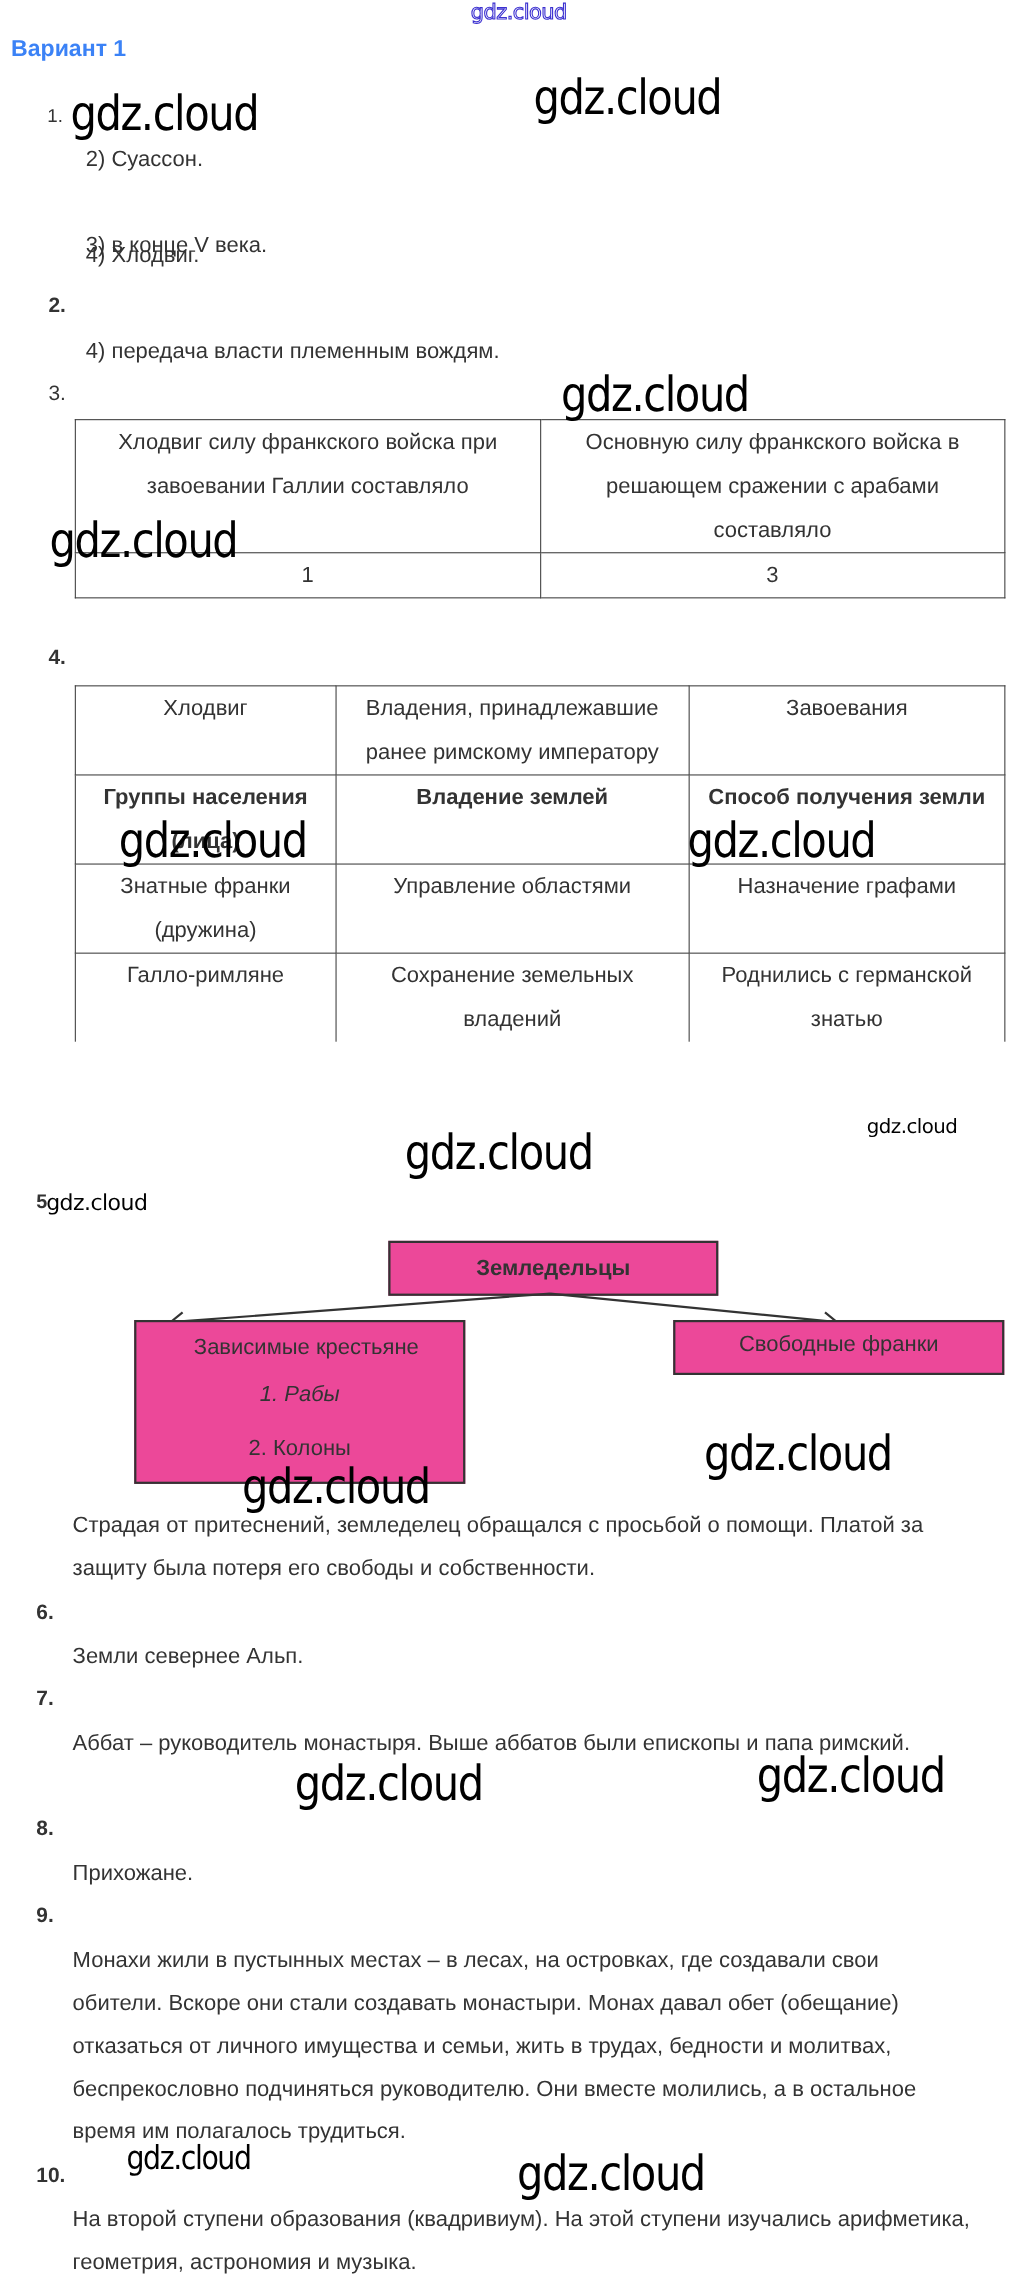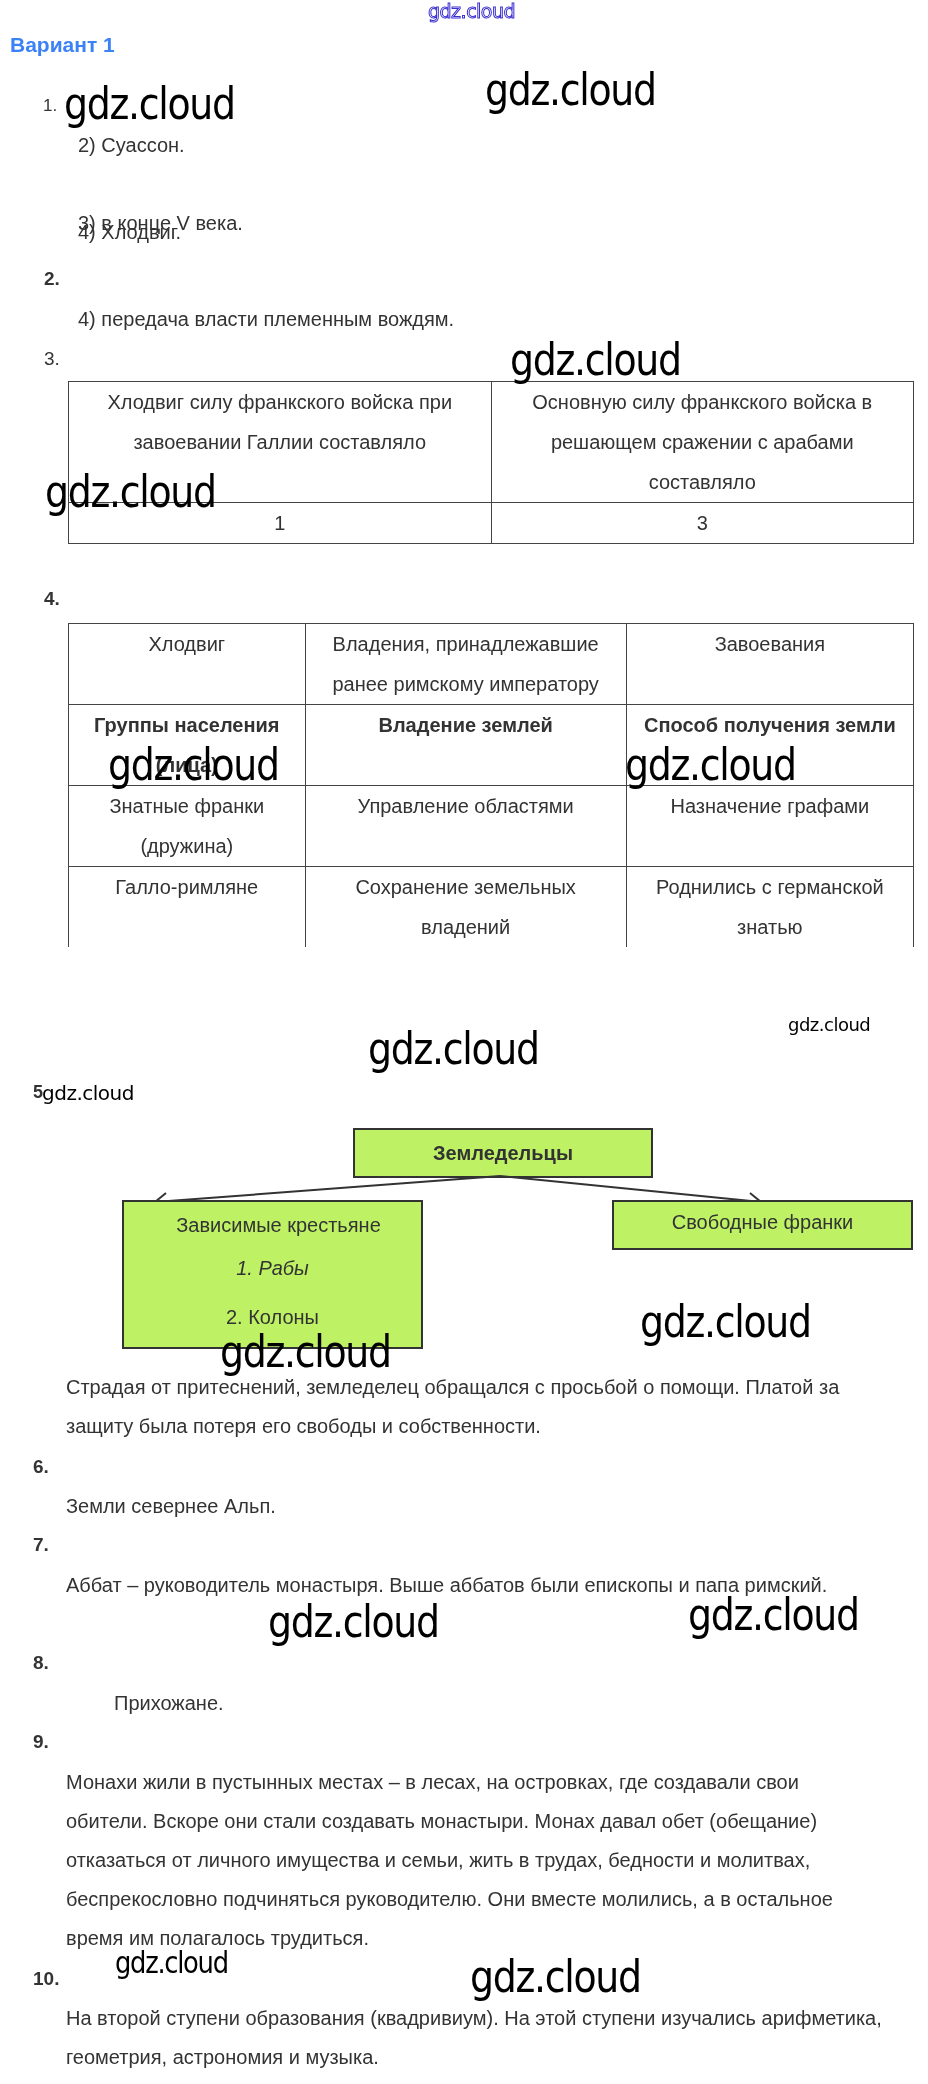--- a/index.html
+++ b/index.html
@@ -28,21 +28,21 @@
   table.t { border-collapse: collapse; position: absolute; }
   table.t td {
     border: 1.5px solid #444; text-align: center; vertical-align: top;
     font-size: 20px; color: #333; line-height: 40px; padding: 0 4px;
   }
   .t3 { left: 68px; top: 381px; width: 846px; }
   .t4 { left: 68px; top: 623px; width: 846px; }
   .t4 td.h { font-weight: bold; }
 
   .box {
-    position: absolute; border: 2px solid #333; background: #bef264;
+    position: absolute; border: 2px solid #333; background: #ec4899;
     text-align: center; font-size: 20px; color: #333;
   }
 </style>
 </head>
 <body>
 
 <div class="abs top-mark">gdz.cloud</div>
 <div class="abs title">Вариант 1</div>
 
 <div class="abs qnum" style="left:43px;top:96px;font-weight:normal;font-size:17px;">1.</div>
@@ -111,21 +111,21 @@
 <div class="box" style="left:612px;top:1200px;width:297px;height:46px;line-height:40px;text-align:center;">Свободные франки</div>
 <div class="abs para" style="left:66px;top:1368px;width:800px;">Страдая от притеснений, земледелец обращался с просьбой о помощи. Платой за защиту была потеря его свободы и собственности.</div>
 
 <div class="abs qnum" style="left:33px;top:1456px;">6.</div>
 <div class="abs para" style="left:66px;top:1487px;">Земли севернее Альп.</div>
 
 <div class="abs qnum" style="left:33px;top:1534px;">7.</div>
 <div class="abs para" style="left:66px;top:1566px;width:800px;">Аббат – руководитель монастыря. Выше аббатов были епископы и папа римский.</div>
 
 <div class="abs qnum" style="left:33px;top:1652px;">8.</div>
-<div class="abs para" style="left:66px;top:1684px;margin-left:48px;">Прихожане.</div>
+<div class="abs para" style="left:66px;top:1684px;">Прихожане.</div>
 
 <div class="abs qnum" style="left:33px;top:1731px;">9.</div>
 <div class="abs para" style="left:66px;top:1763px;width:810px;">Монахи жили в пустынных местах – в лесах, на островках, где создавали свои обители. Вскоре они стали создавать монастыри. Монах давал обет (обещание) отказаться от личного имущества и семьи, жить в трудах, бедности и молитвах, беспрекословно подчиняться руководителю. Они вместе молились, а в остальное время им полагалось трудиться.</div>
 
 <div class="abs qnum" style="left:33px;top:1968px;">10.</div>
 <div class="abs para" style="left:66px;top:1999px;width:830px;">На второй ступени образования (квадривиум). На этой ступени изучались арифметика, геометрия, астрономия и музыка.</div>
 
 <div class="abs wm wm-big" style="left:64px;top:82px;">gdz.cloud</div>
 <div class="abs wm wm-big" style="left:485px;top:68px;">gdz.cloud</div>
 <div class="abs wm wm-big" style="left:510px;top:338px;">gdz.cloud</div>

